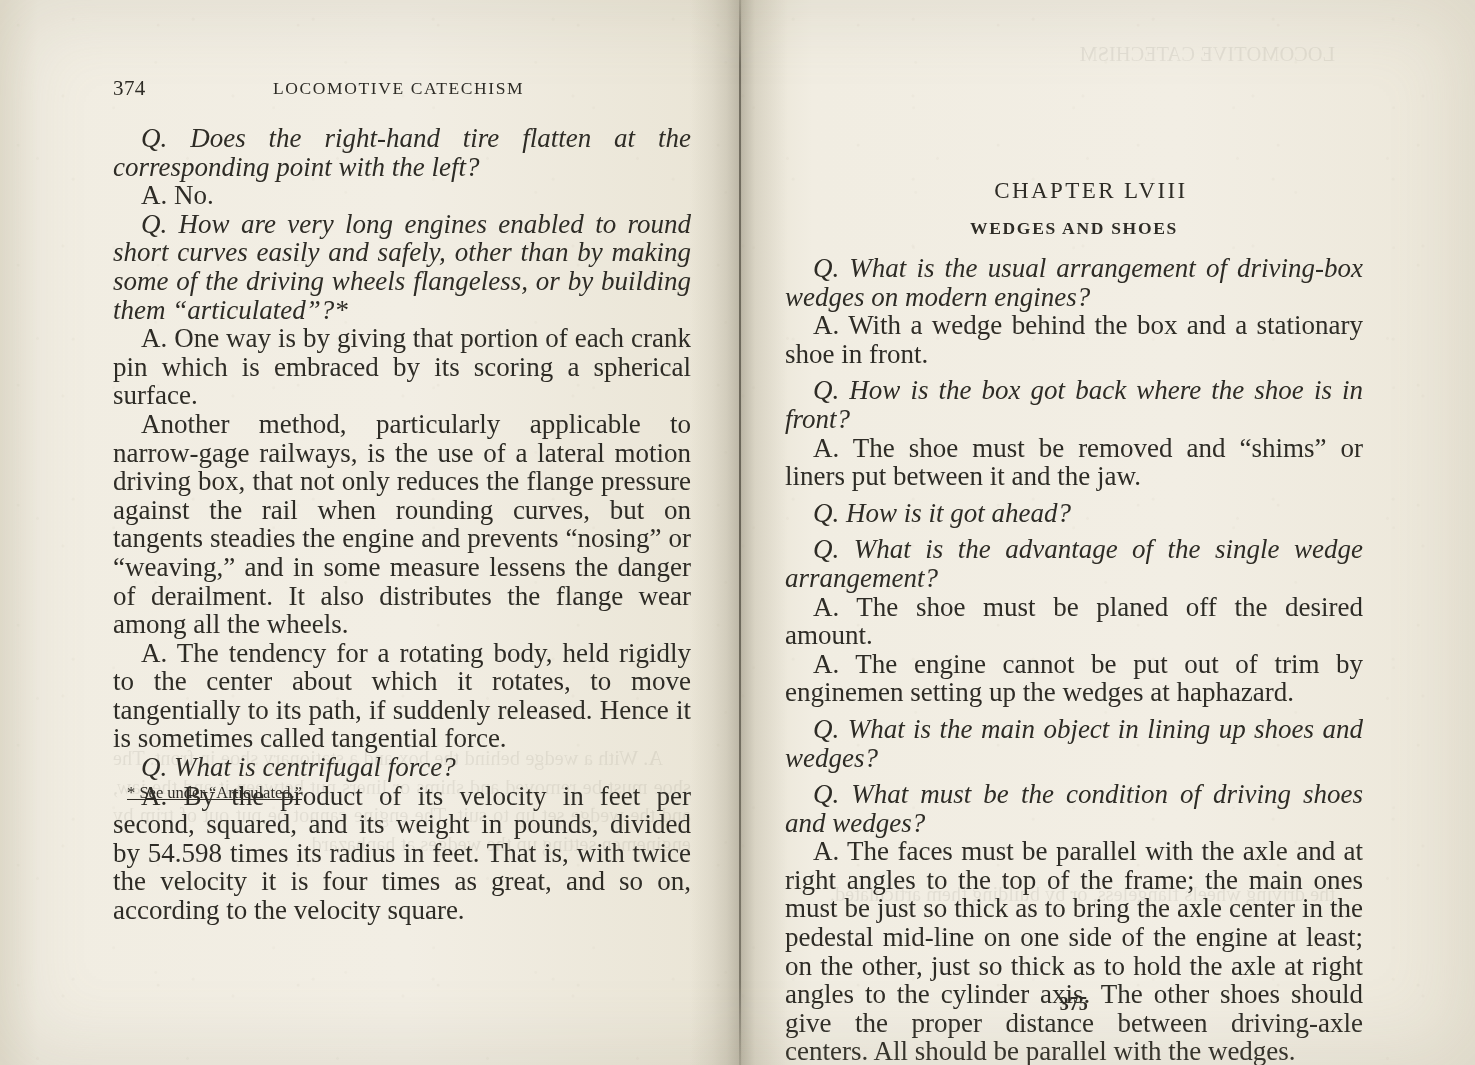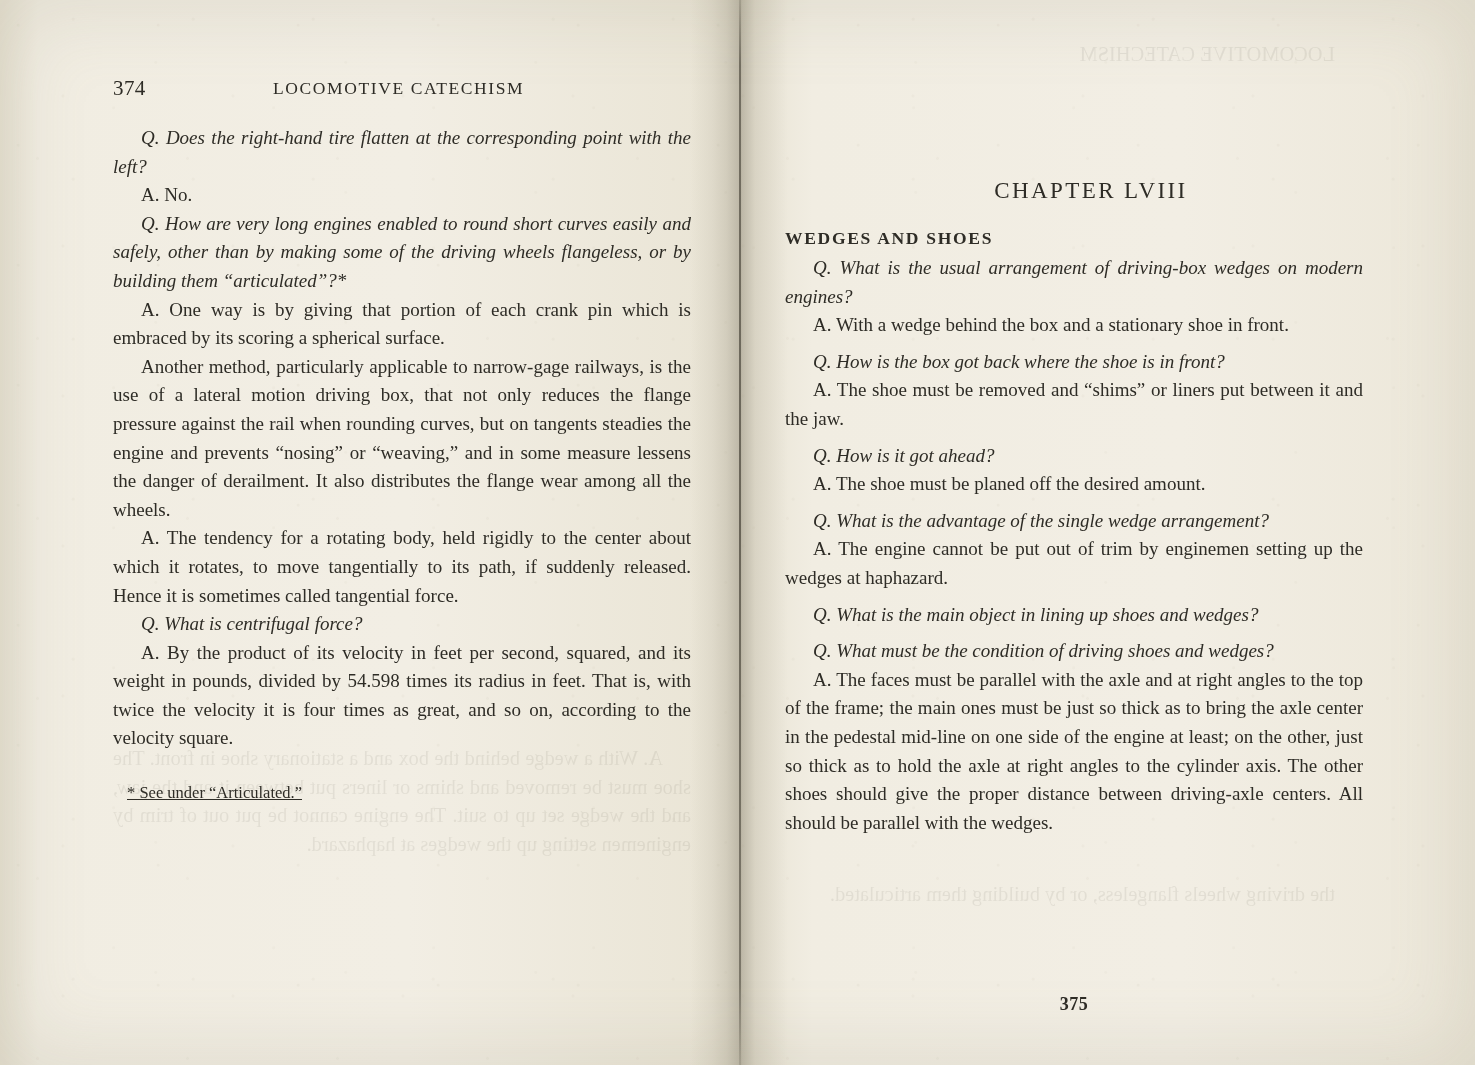--- a/index.html
+++ b/index.html
@@ -105,21 +105,21 @@
   .folio-374 { left: 113px; top: 40px; }
 
   .head-title-374 {
     left: 273px; top: 42px;
   }
 
   .textblock {
     position: absolute;
     text-align: justify;
     text-justify: inter-word;
-    font-size: 19px;
+    font-size: 27px;
     line-height: 28.6px;
     hyphens: none;
   }
   .textblock.left-col  { left: 113px; top: 88px;  width: 578px; }
   .textblock.right-col { left: 43px;  top: 218px; width: 578px; }
 
   p.para {
     margin: 0;
     text-indent: 28px;
   }
@@ -134,21 +134,22 @@
   .chapter-title {
     position: absolute;
     left: 60px; top: 142px; width: 578px;
     text-align: center;
     font-size: 23px;
     letter-spacing: 2.4px;
     white-space: nowrap;
   }
   .chapter-subtitle {
     position: absolute;
-    left: 43px; top: 192px; width: 578px;
+    left: 43px; top: 182px; width: 578px;
+    text-align: center;
     font-size: 17.5px;
     font-weight: bold;
     letter-spacing: 1.7px;
   }
   .footnote {
     position: absolute;
     left: 113px;
     top: 746px;
     width: 578px;
     font-size: 16.5px;
@@ -222,22 +223,22 @@
     <div class="chapter-title">CHAPTER LVIII</div>
 
     <div class="chapter-subtitle">WEDGES AND SHOES</div>
 
     <div class="textblock right-col">
       <p class="para q">Q. What is the usual arrangement of driving-box wedges on modern engines?</p>
       <p class="para a">A. With a wedge behind the box and a stationary shoe in front.</p>
       <p class="para q spaced-before">Q. How is the box got back where the shoe is in front?</p>
       <p class="para a">A. The shoe must be removed and “shims” or liners put between it and the jaw.</p>
       <p class="para q spaced-before">Q. How is it got ahead?</p>
+      <p class="para q spaced-before">Q. What is the advantage of the single wedge arrangement?</p>
       <p class="para a">A. The shoe must be planed off the desired amount.</p>
-      <p class="para q spaced-before">Q. What is the advantage of the single wedge arrangement?</p>
       <p class="para a">A. The engine cannot be put out of trim by enginemen setting up the wedges at haphazard.</p>
       <p class="para q spaced-before">Q. What is the main object in lining up shoes and wedges?</p>
       <p class="para q spaced-before">Q. What must be the condition of driving shoes and wedges?</p>
       <p class="para a">A. The faces must be parallel with the axle and at right angles to the top of the frame; the main ones must be just so thick as to bring the axle center in the pedestal mid-line on one side of the engine at least; on the other, just so thick as to hold the axle at right angles to the cylinder axis.  The other shoes should give the proper distance between driving-axle centers.  All should be parallel with the wedges.</p>
     </div>
 
     <div class="folio-375">375</div>
   </div>
 
   <div class="showthrough st-left">

